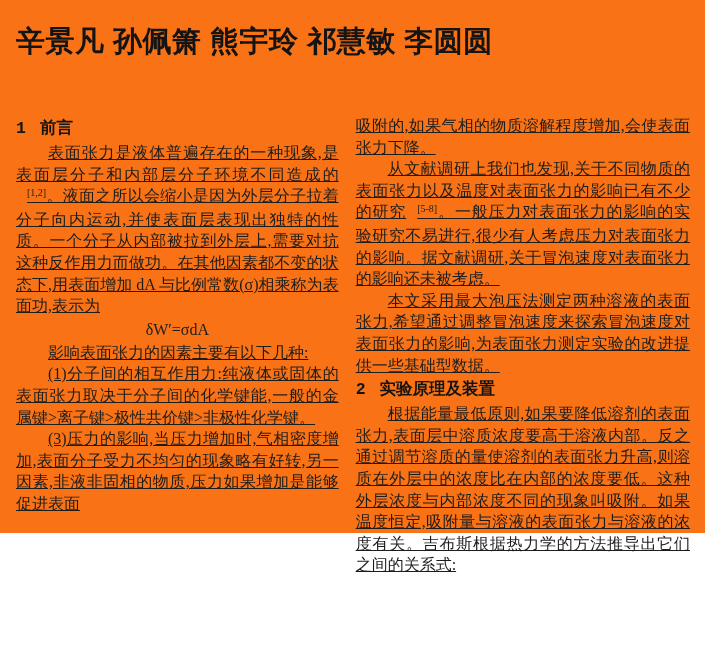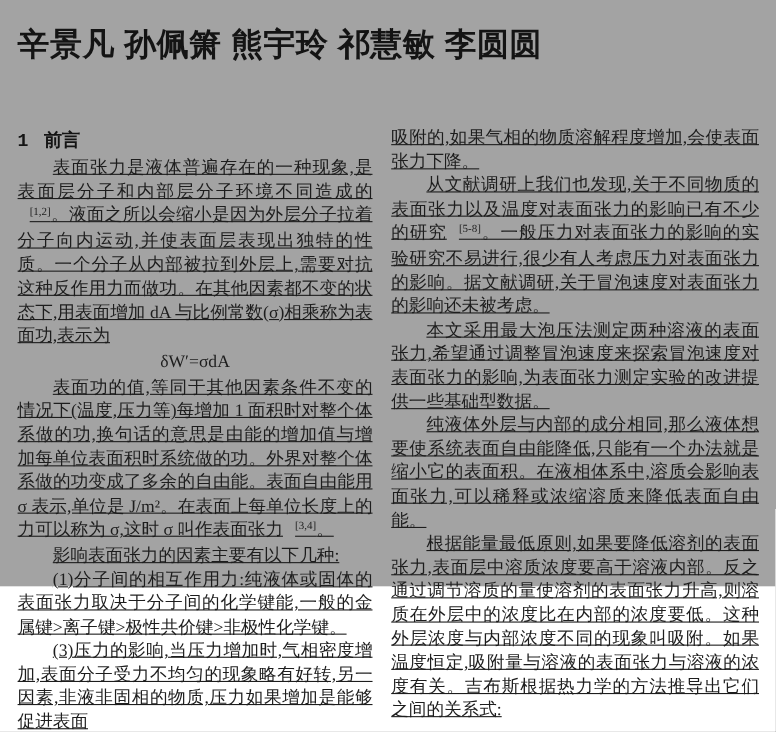--- a/index.html
+++ b/index.html
@@ -8,21 +8,21 @@
     padding: 0;
     background: #ffffff;
     width: 705px;
     height: 665px;
     overflow: hidden;
   }
   .page {
     position: relative;
     width: 705px;
     height: 533px;
-    background: #a3a3a3;
+    background: #f97316;
     color: #1d1d1d;
   }
   .authors-title {
     margin: 0;
     padding: 22px 0 0 16px;
     font-family: "Liberation Sans", sans-serif;
     font-weight: 700;
     font-size: 29px;
     line-height: 38px;
     color: #141414;
@@ -91,40 +91,41 @@
     <div class="col col-left">
 
       <div class="sec-heading">
         <span class="sec-num">1</span><span>前言</span>
       </div>
 
       <p class="para"><span>表面张力是液体普遍存在的一种现象,是表面层分子和内部层分子环境不同造成的</span><span class="cite-sup">[1,2]</span><span>。液面之所以会缩小是因为外层分子拉着分子向内运动,并使表面层表现出独特的性质。一个分子从内部被拉到外层上,需要对抗这种反作用力而做功。在其他因素都不变的状态下,用表面增加 dA 与比例常数(σ)相乘称为表面功,表示为</span></p>
 
       <div class="formula-line">δW′=σdA</div>
 
-      <p class="para"><span>表面功的值,等同于其他因素条件不变的情况下(温度,压力等)每增加 1 面积时对整个体系做的功,换句话的意思是由能的增加值与增加每单位表面积时系统做的功。外界对整个体系做的功变成了多余的自由能。表面自由能用 σ 表示,单位是 J/m²。在表面上每单位长度上的力可以称为 σ,这时 σ 叫作表面张力</span><span class="cite-sup">[3,4]</span><span>。</span></p>
 
       <p class="para">影响表面张力的因素主要有以下几种:</p>
 
       <p class="para">(1)分子间的相互作用力:纯液体或固体的表面张力取决于分子间的化学键能,一般的金属键&gt;离子键&gt;极性共价键&gt;非极性化学键。</p>
 
 
       <p class="para">(3)压力的影响,当压力增加时,气相密度增加,表面分子受力不均匀的现象略有好转,另一因素,非液非固相的物质,压力如果增加是能够促进表面</p>
 
     </div>
 
     <div class="col col-right">
 
       <p class="para continuation">吸附的,如果气相的物质溶解程度增加,会使表面张力下降。</p>
 
       <p class="para"><span>从文献调研上我们也发现,关于不同物质的表面张力以及温度对表面张力的影响已有不少的研究</span><span class="cite-sup">[5-8]</span><span>。一般压力对表面张力的影响的实验研究不易进行,很少有人考虑压力对表面张力的影响。据文献调研,关于冒泡速度对表面张力的影响还未被考虑。</span></p>
 
       <p class="para">本文采用最大泡压法测定两种溶液的表面张力,希望通过调整冒泡速度来探索冒泡速度对表面张力的影响,为表面张力测定实验的改进提供一些基础型数据。</p>
 
+      <div class="sec-heading">
+        <span class="sec-num">2</span><span>实验原理及装置</span>
+      </div>
 
-      <p class="para">纯液体外层与内部的成分相同,那么液体想要使系统表面自由能降低,只能有一个办法就是缩小它的表面积。在液相体系中,溶质会影响表面张力,可以稀释或浓缩溶质来降低表面自由能。</p>
 
       <p class="para">根据能量最低原则,如果要降低溶剂的表面张力,表面层中溶质浓度要高于溶液内部。反之通过调节溶质的量使溶剂的表面张力升高,则溶质在外层中的浓度比在内部的浓度要低。这种外层浓度与内部浓度不同的现象叫吸附。如果温度恒定,吸附量与溶液的表面张力与溶液的浓度有关。吉布斯根据热力学的方法推导出它们之间的关系式:</p>
 
     </div>
 
   </div>
 </div>
 
 </body></html>

